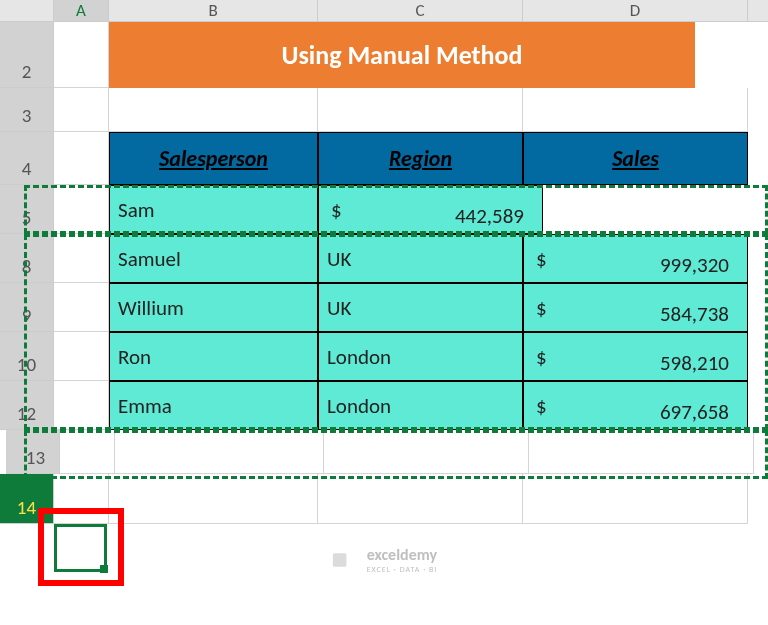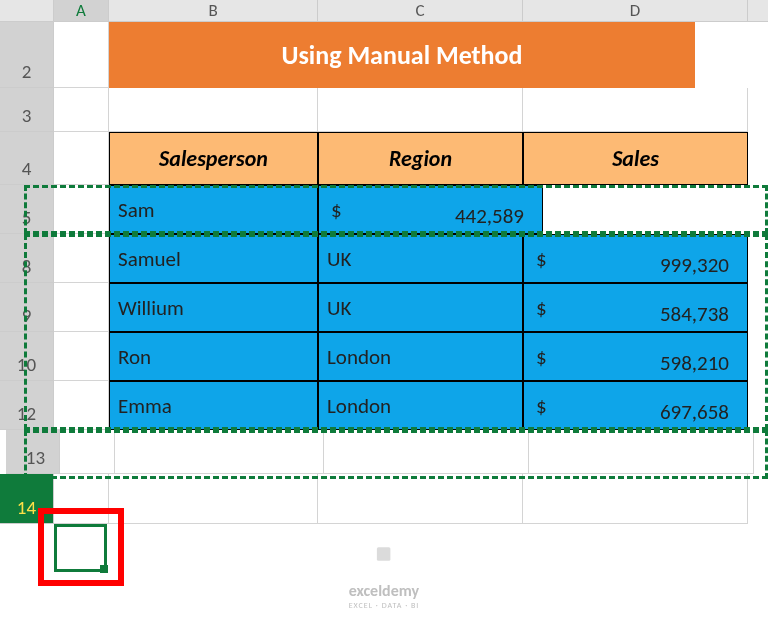--- a/index.html
+++ b/index.html
@@ -77,38 +77,39 @@
   background: #ED7D31;
   color: #fff;
   font-size: 26px;
   font-weight: bold;
   display: flex;
   align-items: center;
   justify-content: center;
   border-bottom: none;
 }
 .th-cell {
-  background: #fdba74;
+  background: #0369a1;
   color: #000;
   font-size: 22px;
   font-weight: bold;
   font-style: italic;
   display: flex;
   align-items: center;
   justify-content: center;
   border: 1px solid #000;
+  text-decoration: underline;
 }
 .td-cell {
   font-size: 21px;
   color: #222;
   display: flex;
   align-items: center;
   padding: 0 8px;
   border: 1px solid #000;
-  background: #0ea5e9;
+  background: #5eead4;
 }
 .td-sales {
   justify-content: space-between;
 }
 .currency { padding-left: 4px; }
 .amount { padding-right: 10px; margin-top: 12px; }
 .marquee {
   position: absolute;
   border: 3px dashed #0f7b3b;
   pointer-events: none;
@@ -133,21 +134,20 @@
 }
 .watermark {
   position: absolute;
   left: 50%;
   transform: translateX(-50%);
   color: #bfbfbf;
   font-size: 16px;
   display: flex;
   align-items: center;
   gap: 18px;
-  flex-direction: column;
 }
 .watermark svg { opacity: 0.55; }
 </style>
 </head>
 <body>
 
 <div class="colhdr-row">
   <div class="corner"></div>
   <div class="colhdr colA sel">A</div>
   <div class="colhdr colB">B</div>

